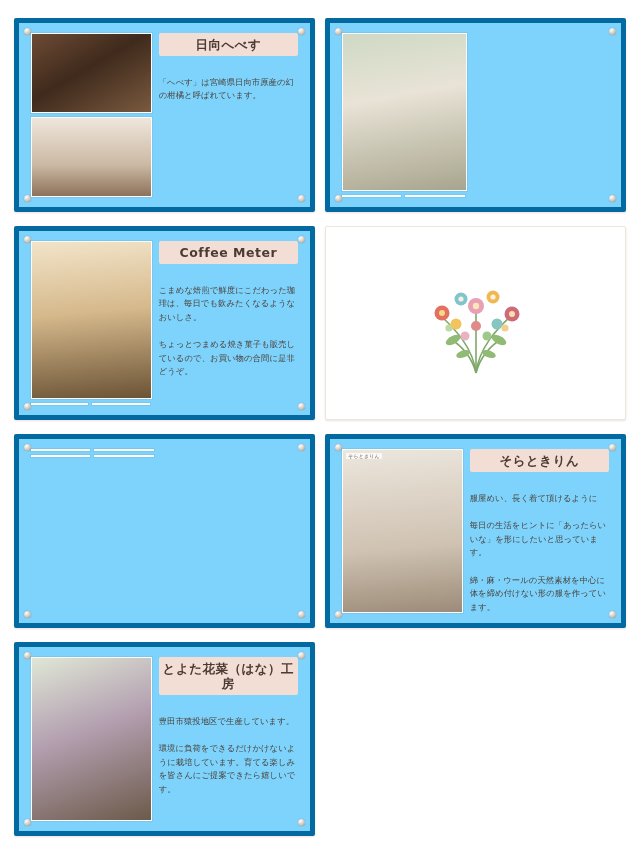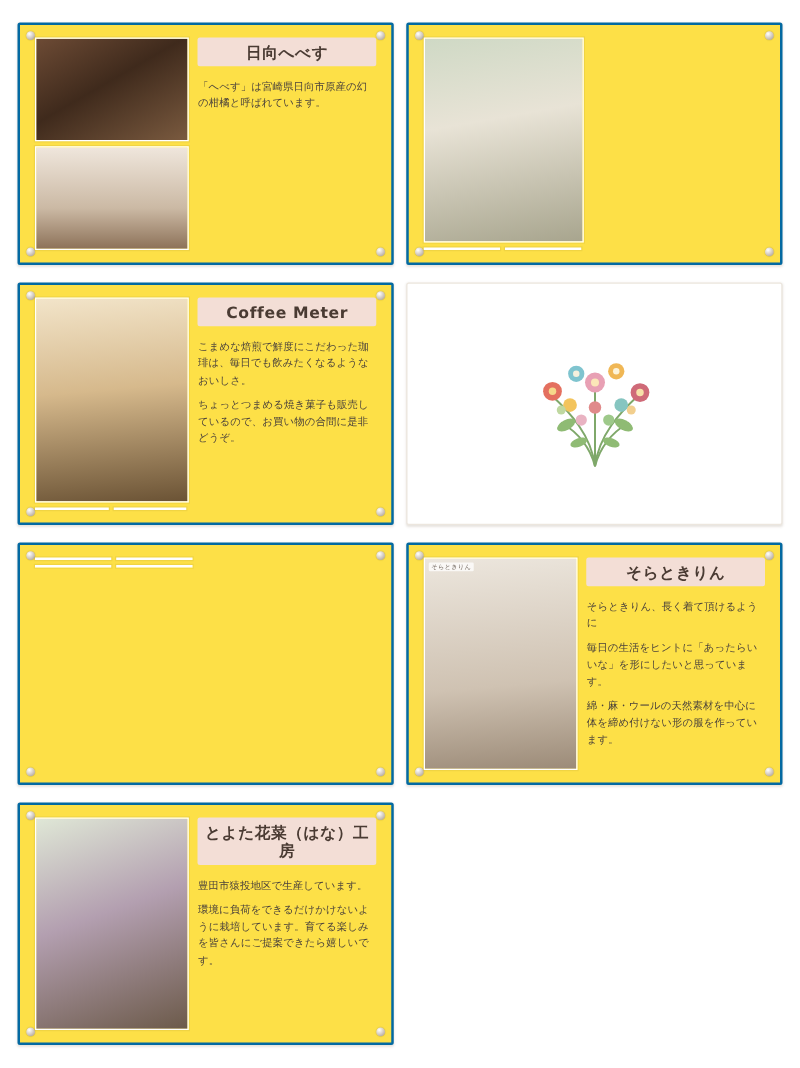--- a/index.html
+++ b/index.html
@@ -19,22 +19,22 @@
   .grid{
     display:grid;
     grid-template-columns:1fr 1fr;
     grid-template-rows:repeat(4, 1fr);
     gap:14px 10px;
     width:100%;height:100%;
   }
   
   .card{
     position:relative;
-    background:#fde047;
-    border:2px solid #0369a1;
+    background:#7dd3fc;
+    border:5px solid #0369a1;
     border-radius:2px;
     box-shadow:0 1px 2px rgba(120,100,80,.18);
     box-sizing:border-box;
     padding:10px 12px;
     display:flex;
     gap:9px;
     overflow:hidden;
   }
   .card.plain{
     background:#ffffff;
@@ -91,21 +91,21 @@
     padding:4px 2px;
     letter-spacing:.5px;
     line-height:1.2;
   }
   .body{
     font-size:8.3px;
     line-height:1.62;
     color:#4b423b;
     letter-spacing:.1px;
   }
-  .body p{margin:4px 0 6px 0;}
+  .body p{margin:14px 0 6px 0;}
   .body p:last-child{margin-bottom:0;}
 
   
   .flower-wrap{
     width:100%;height:100%;
     display:flex;align-items:center;justify-content:center;
   }
 
   
   .p-dark{background:linear-gradient(150deg,#6d4b35 0%,#3f2a1c 45%,#7a5a3f 100%);}
@@ -245,21 +245,21 @@
       <span class="pin bl"></span>
       <span class="pin br"></span>
       <div class="media">
         <div class="ph p-cloth">
           <span class="tag">そらときりん</span>
         </div>
       </div>
       <div class="txt">
         <div class="title">そらときりん</div>
         <div class="body">
-          <p>そらときりん、長く着て頂けるように</p>
+          <p>服屋めい、長く着て頂けるように</p>
           <p>毎日の生活をヒントに「あったらいいな」を形にしたいと思っています。</p>
           <p>綿・麻・ウールの天然素材を中心に体を締め付けない形の服を作っています。</p>
         </div>
       </div>
     </div>
 
     <div class="card">
       <span class="pin tl"></span>
       <span class="pin tr"></span>
       <span class="pin bl"></span>

